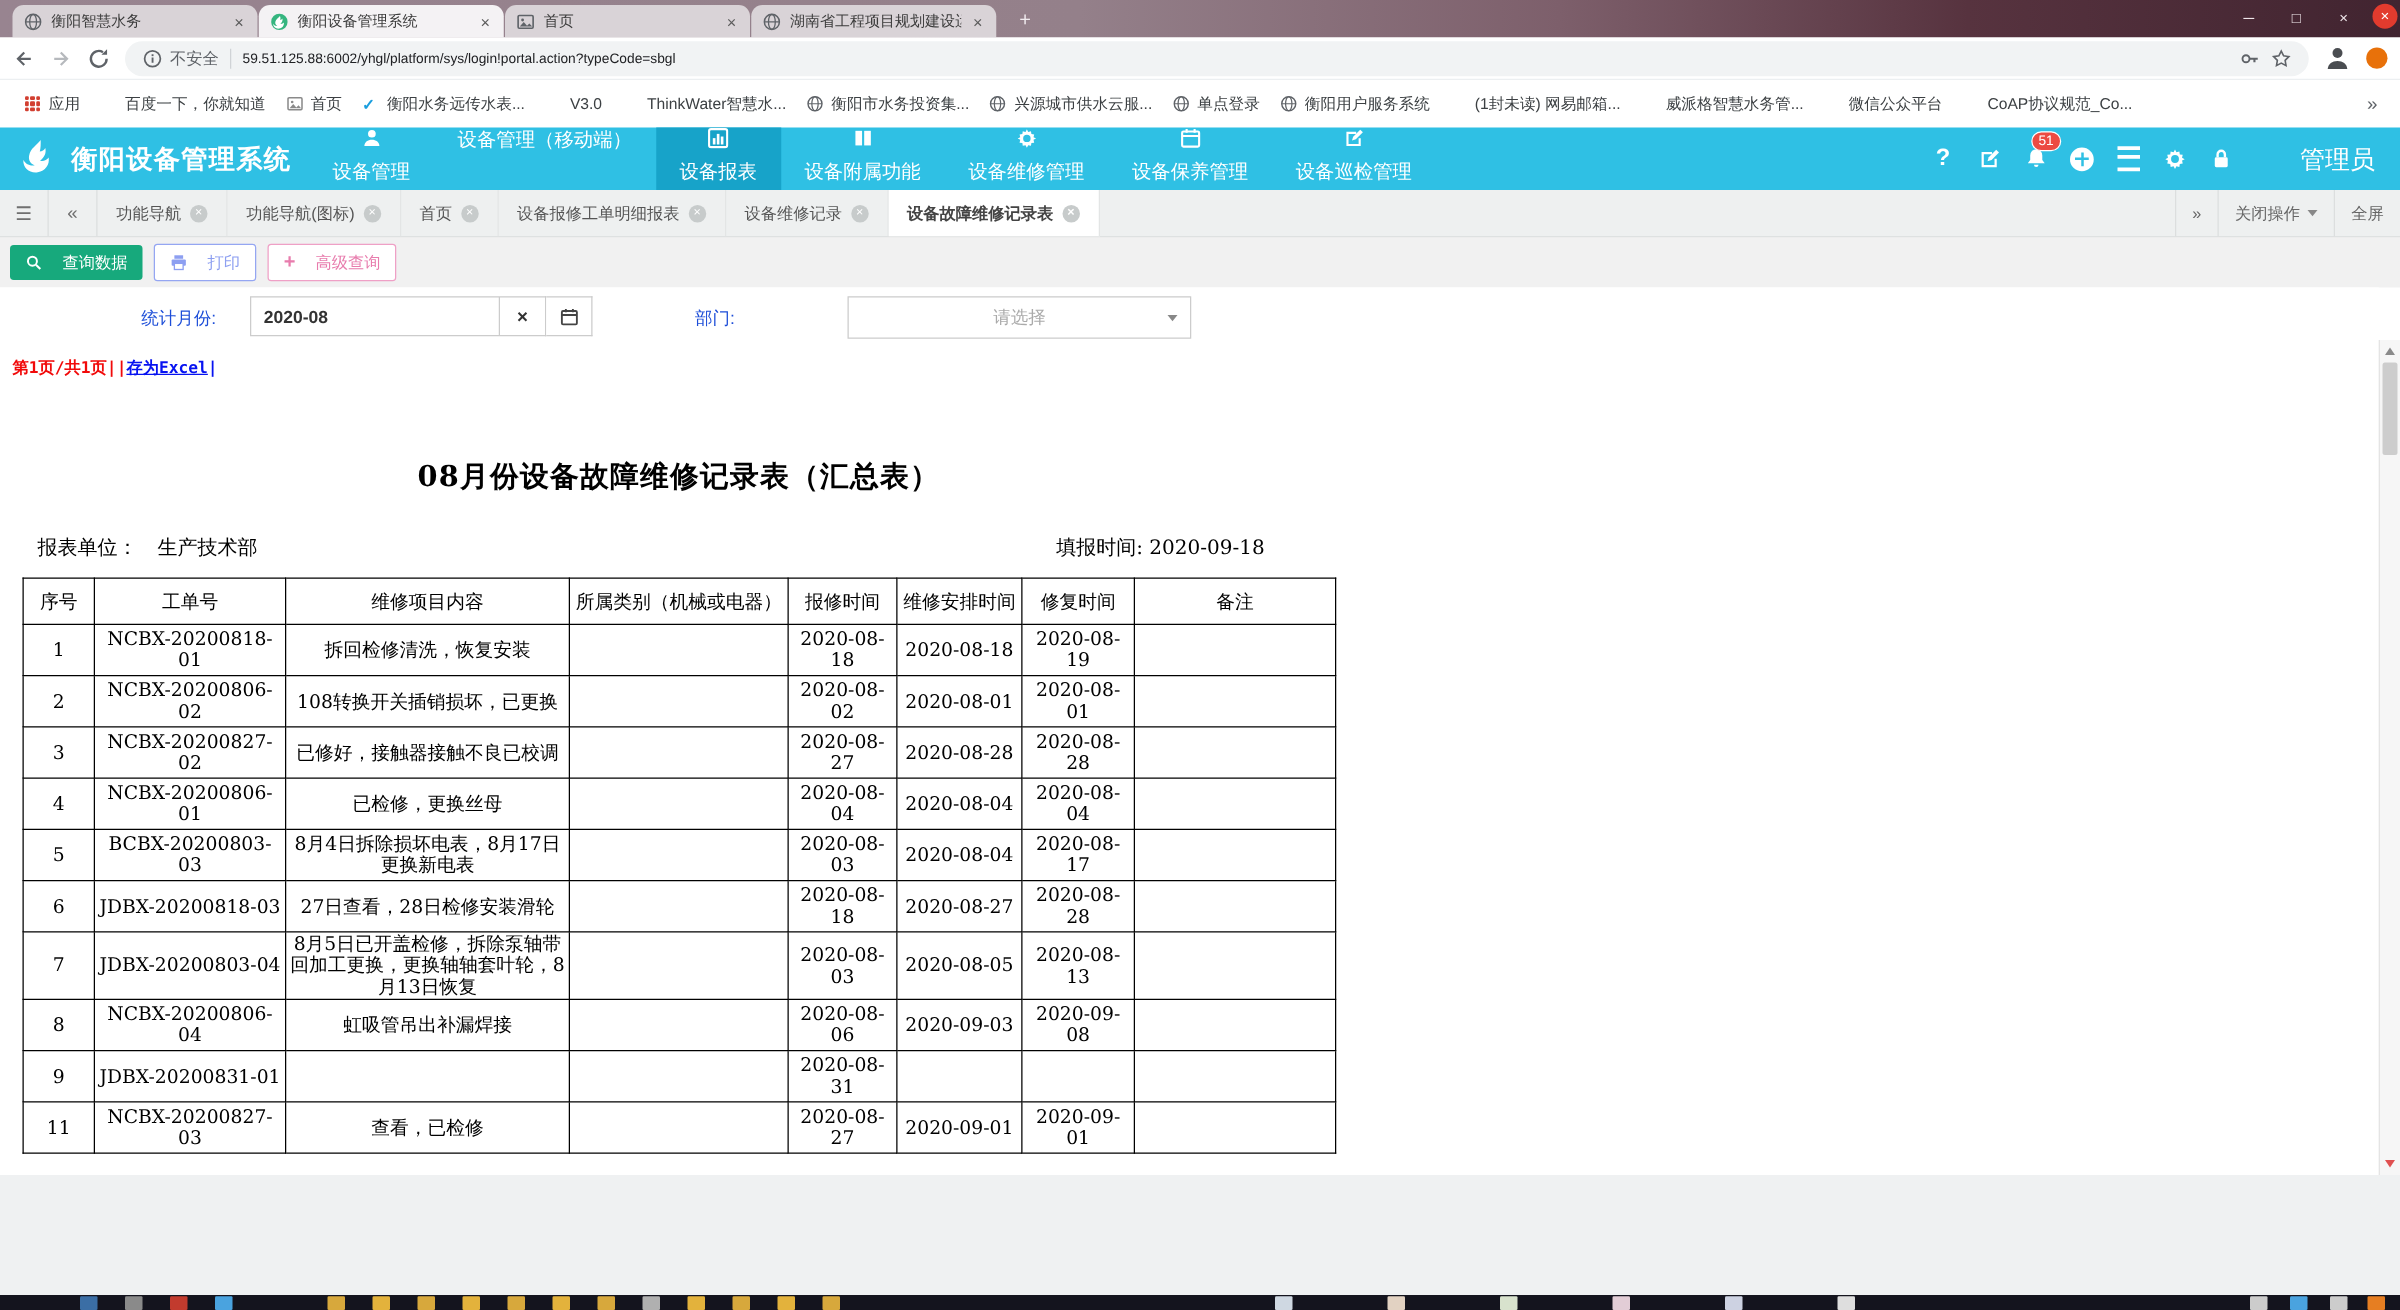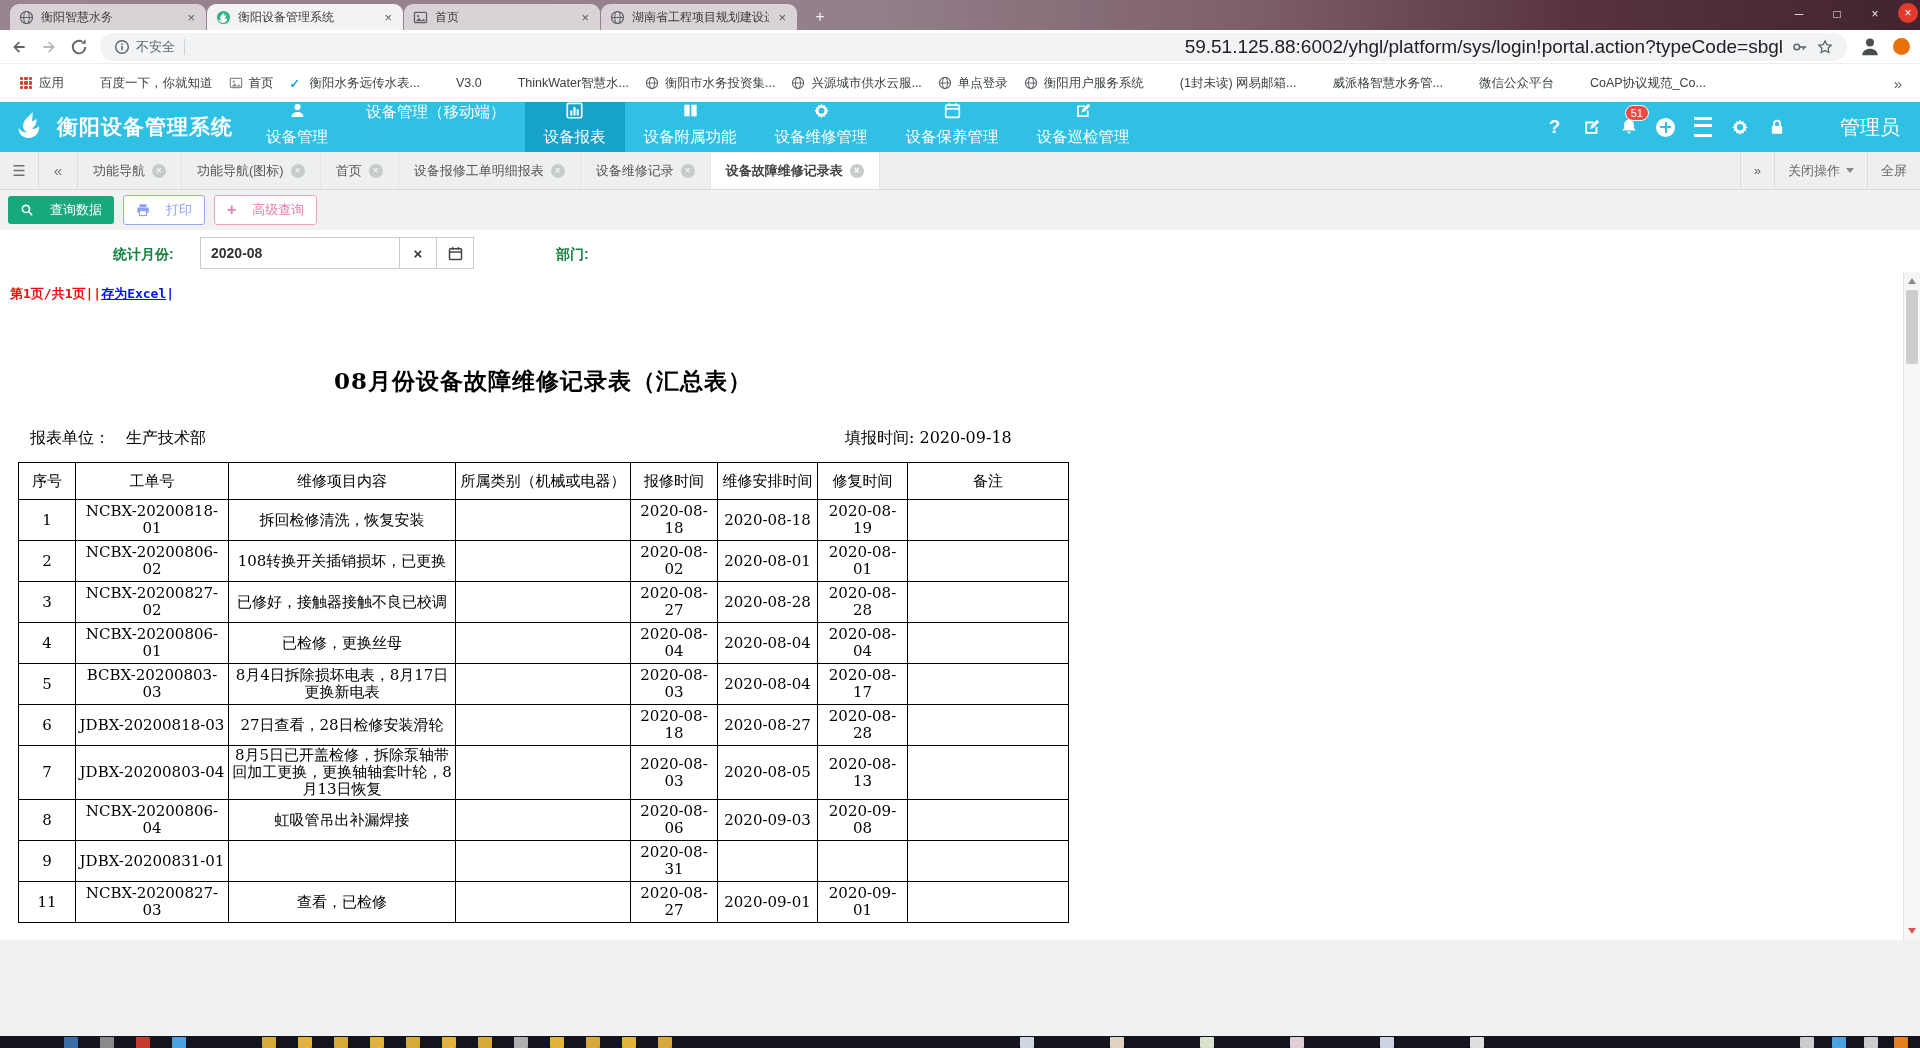--- a/index.html
+++ b/index.html
@@ -27,21 +27,21 @@
 
   
   #addrbar{position:absolute;left:0;top:30px;width:1920px;height:34px;background:#fff;
     display:flex;align-items:center;padding:0 10px;box-sizing:border-box;gap:12px;border-bottom:1px solid #eceff1;}
   .navarrow{width:18px;height:18px;color:#5f6368;}
   .navarrow.dis{color:#b6b9bd;}
   #urlpill{flex:1;height:28px;background:#f1f3f4;border-radius:14px;display:flex;align-items:center;
     gap:9px;padding:0 14px;box-sizing:border-box;}
   #secinfo{display:flex;align-items:center;gap:6px;color:#5f6368;font-size:13px;}
   .pilldiv{width:1px;height:16px;background:#d0d3d6;}
-  #urltext{flex:1;font-size:19px;color:#202124;white-space:nowrap;overflow:hidden;text-align:right;}
+  #urltext{flex:1;font-size:11px;color:#202124;white-space:nowrap;overflow:hidden;}
   .pillic{width:16px;height:16px;color:#5f6368;}
   #avatar{width:22px;height:22px;color:#4a4d51;}
   #updot{width:17px;height:17px;border-radius:50%;background:#e8710a;}
 
   
   #bookmarksbar{position:absolute;left:0;top:64px;width:1920px;height:38px;background:#fff;
     display:flex;align-items:center;padding:0 12px;box-sizing:border-box;gap:2px;}
   .bm{display:flex;align-items:center;gap:6px;padding:4px 7px;font-size:12.5px;color:#3c4043;white-space:nowrap;}
   .bm .bic{width:14px;height:14px;flex:0 0 14px;}
   .dotic{width:12px;height:12px;border-radius:50%;margin:1px;}
@@ -92,21 +92,21 @@
     display:flex;align-items:center;gap:9px;padding:0 8px;box-sizing:border-box;}
   .tbtn{height:28px;display:flex;align-items:center;gap:16px;padding:0 12px;border-radius:3px;font-size:13px;}
   .tbtn .bic{width:14px;height:14px;}
   #btn-query{background:#17a97c;color:#fff;}
   #btn-print{background:#fff;border:1px solid #95a6f2;color:#8d9ff1;}
   #btn-adv{background:#fff;border:1px solid #efa0c6;color:#e87cad;}
   #btn-adv .plus{font-size:16px;font-weight:bold;line-height:14px;}
 
   
   #content{position:absolute;left:0;top:230px;width:1903px;height:710px;background:#fff;overflow:hidden;}
-  .flabel{position:absolute;font-size:14px;font-weight:bold;color:#15803d;}
+  .flabel{position:absolute;font-size:14px;font-weight:normal;color:#1d4ed8;}
   #monthgroup{position:absolute;left:200px;top:7px;display:flex;}
   #monthinput{width:200px;height:32px;box-sizing:border-box;border:1px solid #ccc;background:#fff;
     display:flex;align-items:center;padding:0 10px;font-size:14px;font-weight:bold;color:#333;}
   .mgbtn{width:37px;height:32px;box-sizing:border-box;border:1px solid #ccc;border-left:none;background:#fff;
     display:flex;align-items:center;justify-content:center;color:#333;}
   .mgbtn .bic{width:15px;height:15px;color:#444;}
   .mgbtn.xb{font-size:15px;font-weight:bold;}
   #deptselect{position:absolute;left:678px;top:7px;width:275px;height:34px;box-sizing:border-box;
     border:1px solid #ccc;background:#fff;display:flex;align-items:center;justify-content:center;
     font-size:14px;color:#aaa;}
@@ -550,20 +550,24 @@
             <svg viewBox="0 0 16 16" fill="currentColor">
               <rect x="1.6" y="3" width="12.8" height="11.4" rx="1" fill="none" stroke="currentColor" stroke-width="1.6"></rect>
               <line x1="1.6" y1="6.4" x2="14.4" y2="6.4" stroke="currentColor" stroke-width="1.6"></line>
               <line x1="5" y1="1.2" x2="5" y2="4" stroke="currentColor" stroke-width="1.6"></line>
               <line x1="11" y1="1.2" x2="11" y2="4" stroke="currentColor" stroke-width="1.6"></line>
             </svg>
           </span>
         </div>
     </div>
     <span class="flabel" style="left:556px;top:16px;text-align:center;">部门:</span>
+    <div id="deptselect">
+      <span>请选择</span>
+      <span id="deptcaret" class="caret"></span>
+    </div>
 
     <div id="pagerow">
       <span class="red">第1页/共1页</span><span class="red">||</span><a id="excel">存为Excel</a><span class="blue">|</span>
     </div>
 
     <div id="rpt-title" class="serif">08月份设备故障维修记录表（汇总表）</div>
     <div id="rpt-unit" class="serif">
       <span>报表单位：</span><b>生产技术部</b>
     </div>
     <div id="rpt-time" class="serif">

